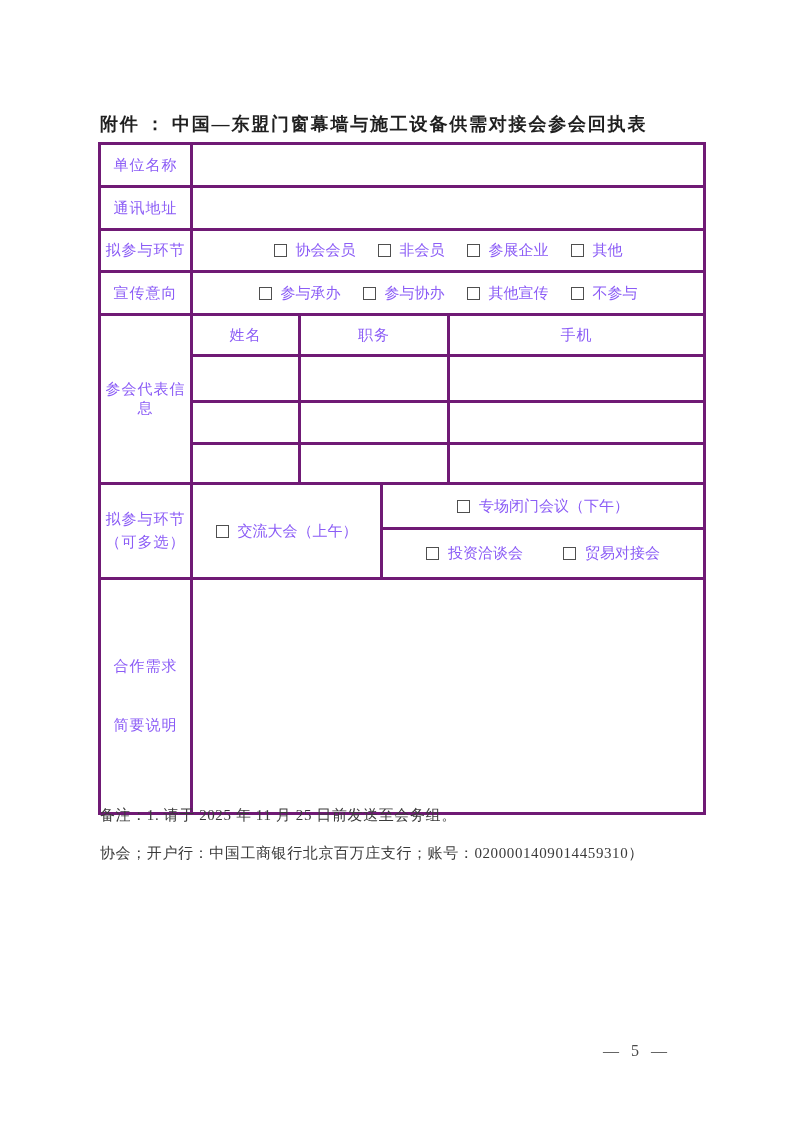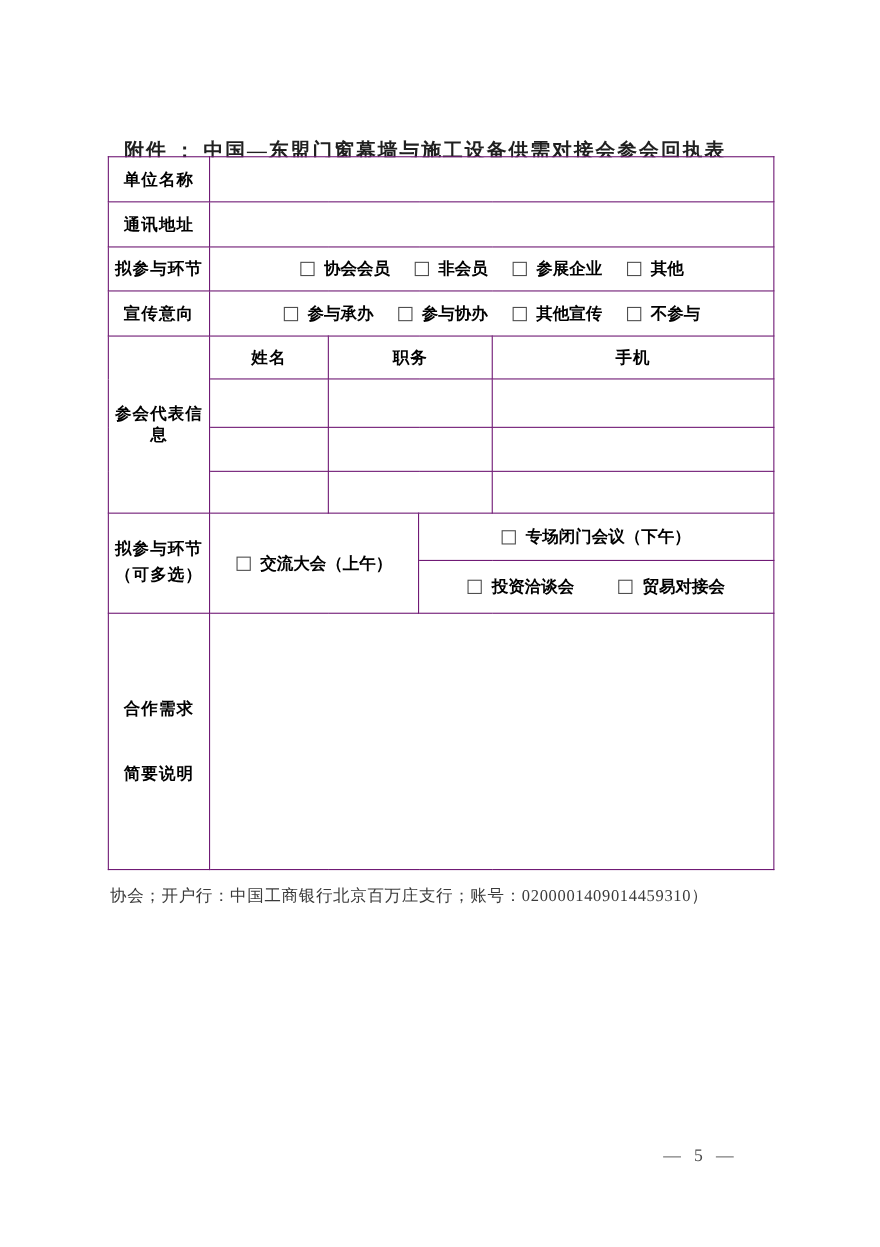--- a/index.html
+++ b/index.html
@@ -6,32 +6,32 @@
   .page {
     position:relative;
     width:800px; height:1134px;
     margin:0 auto;
     background:#ffffff;
     font-family:"Liberation Serif","DejaVu Serif",serif;
     color:#383838;
     overflow:hidden;
   }
   .doc-title {
-    position:absolute; left:100px; top:112px; margin:13px;
+    position:absolute; left:100px; top:112px; margin:0;
     font-size:18px; font-weight:700; letter-spacing:1.8px;
     color:#1f1f1f; white-space:nowrap;
   }
   table.form-table {
     position:absolute; left:98px; top:142px; width:605px;
     border-collapse:collapse; table-layout:fixed;
   }
   .form-table td {
-    border:1px solid #701a75;
+    border:3px solid #701a75;
     padding:0; font-size:15px; vertical-align:middle;
-    color:#000000; background:#fff;font-weight:bold;
+    color:#8b5cf6; background:#fff;
   }
   .label-cell { text-align:center; letter-spacing:1px; }
   .h40{height:40px}.h39{height:39px}.h38{height:38px}.h43{height:43px}
   .h37{height:37px}.h42{height:42px}.h47{height:47px}.h232{height:232px}
   .opts { display:flex; justify-content:center; align-items:flex-start; gap:22px; }
   .opts-wide { gap:40px; }
   .opt { display:inline-flex; align-items:center; gap:9px; white-space:nowrap; }
   .cb {
     width:11px; height:11px; border:1px solid #4f4f4f;
     display:inline-block; background:#fff; flex:0 0 auto;
@@ -183,18 +183,19 @@
           <div>合作需求</div>
           <div class="coop-gap"></div>
           <div>简要说明</div>
         </td>
         <td colspan="4"></td>
       </tr>
     </tbody>
   </table>
 
   <div class="notes">
+    <div class="note-line">备注：1.  请于 2025 年 11 月 25 日前发送至会务组。</div>
     <div class="note-line">协会；开户行：中国工商银行北京百万庄支行；账号：0200001409014459310）</div>
   </div>
 
   <div class="page-number">— 5 —</div>
 
 </div>
 
 </body></html>

